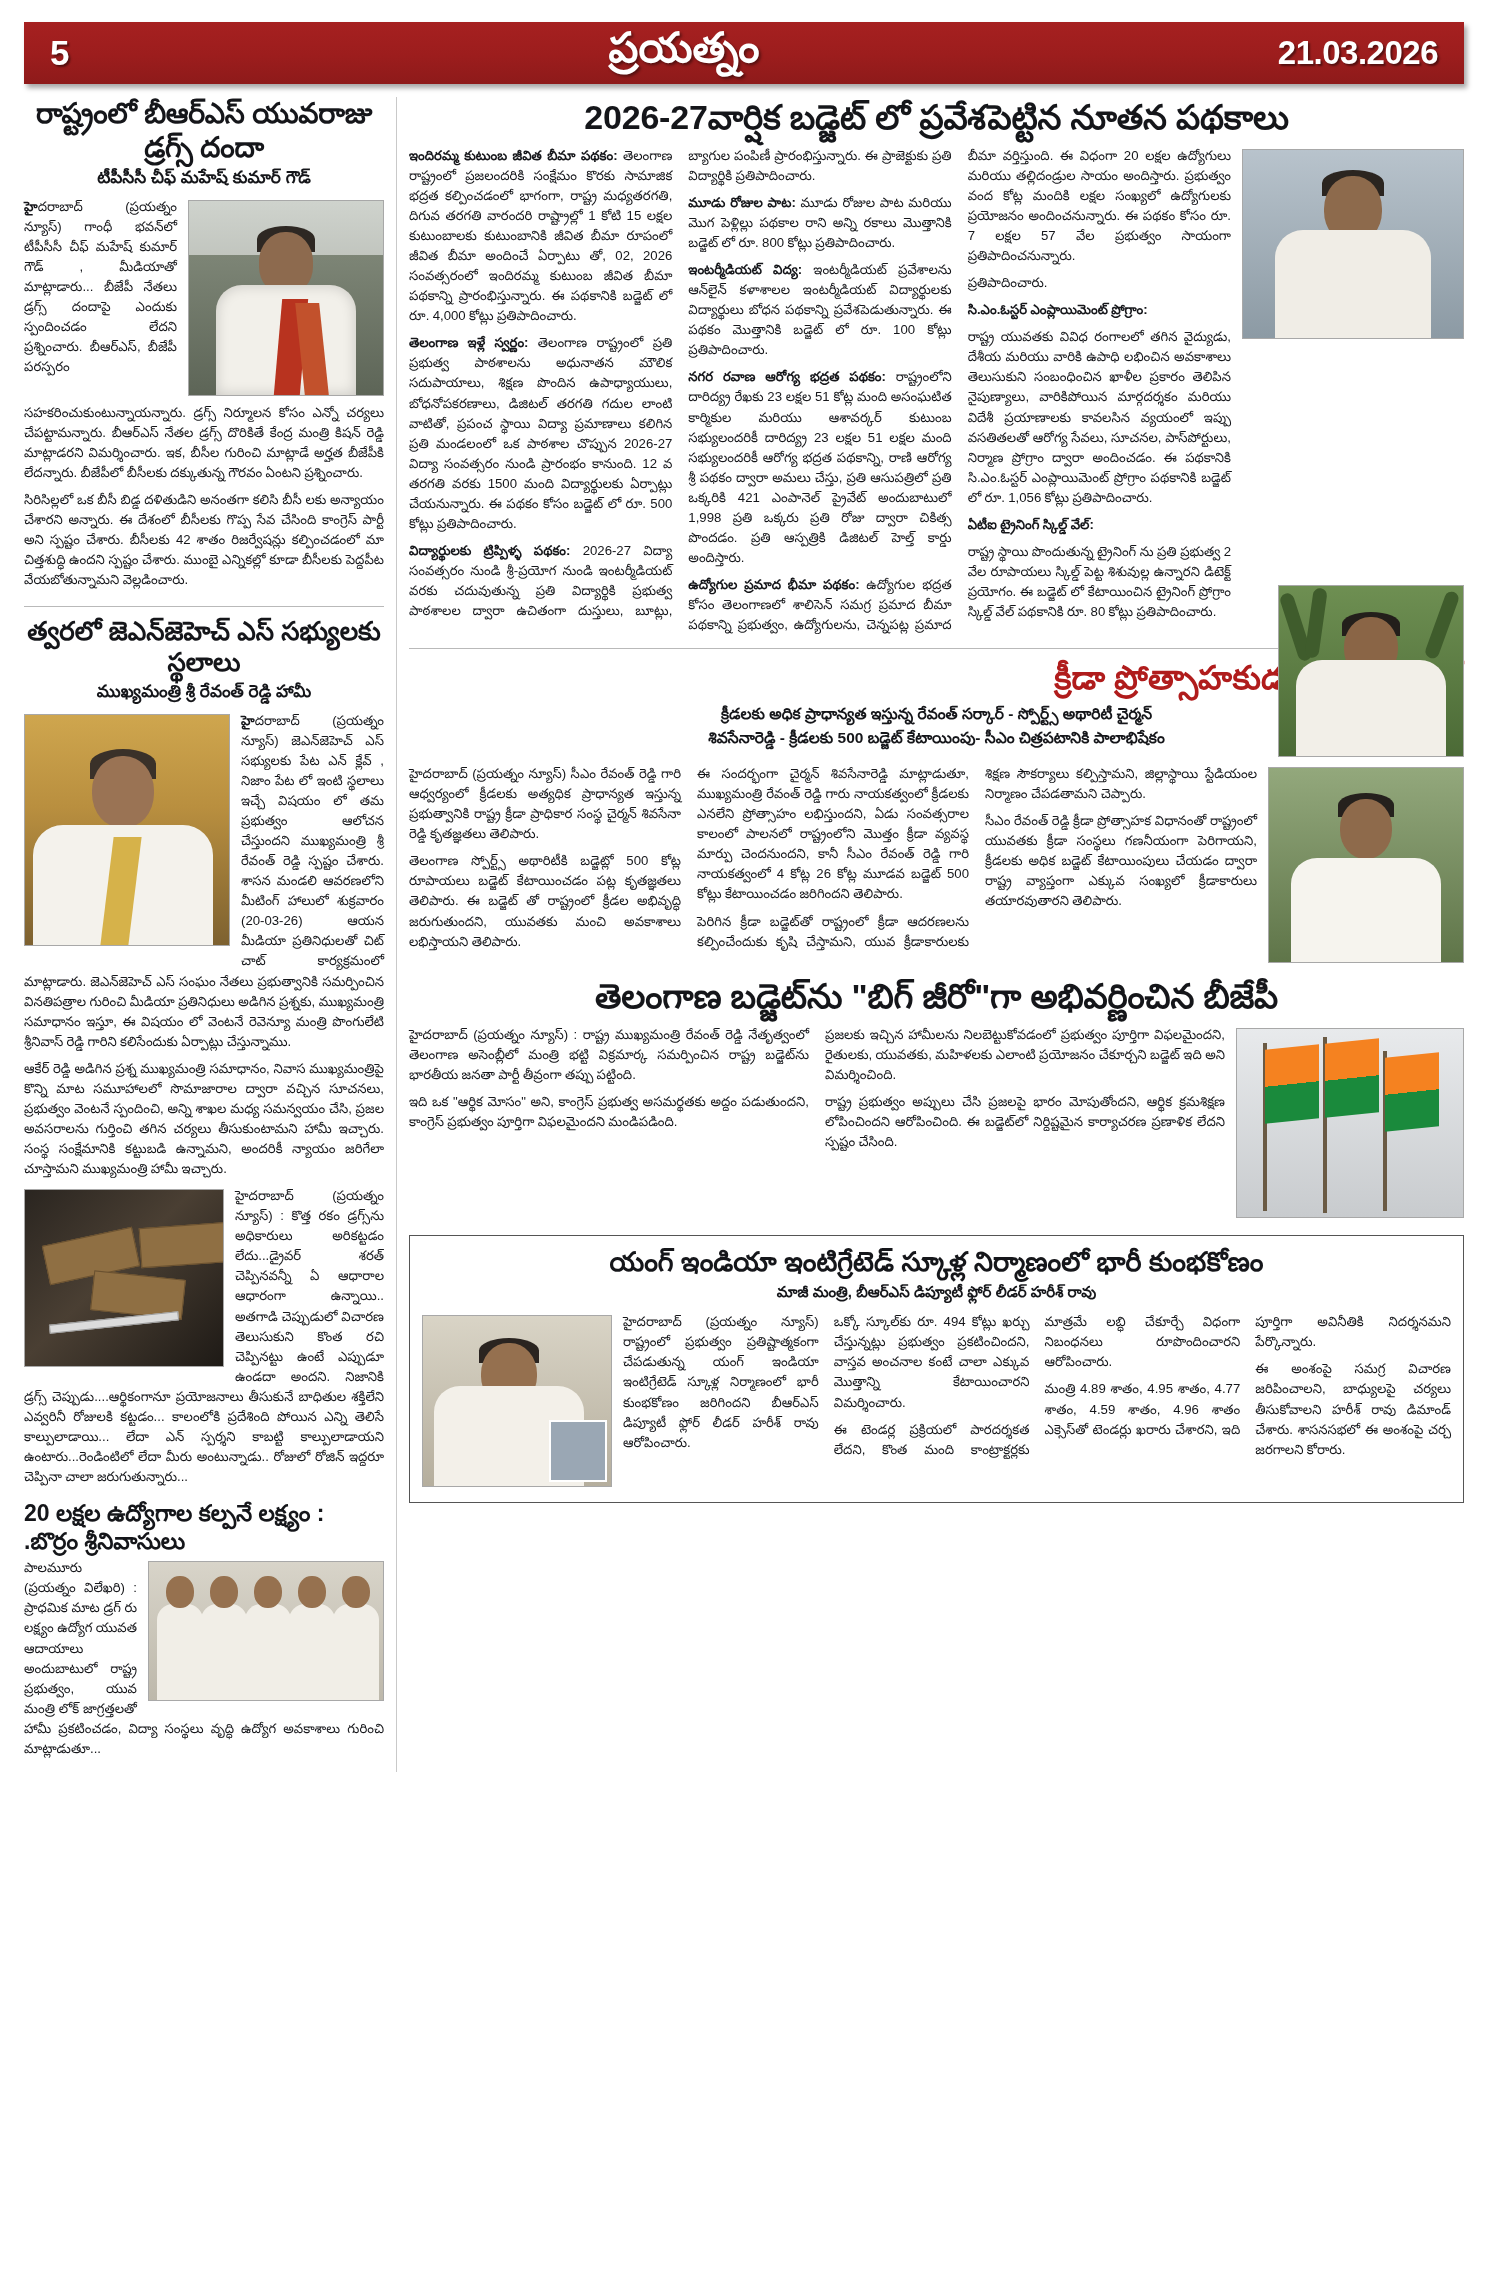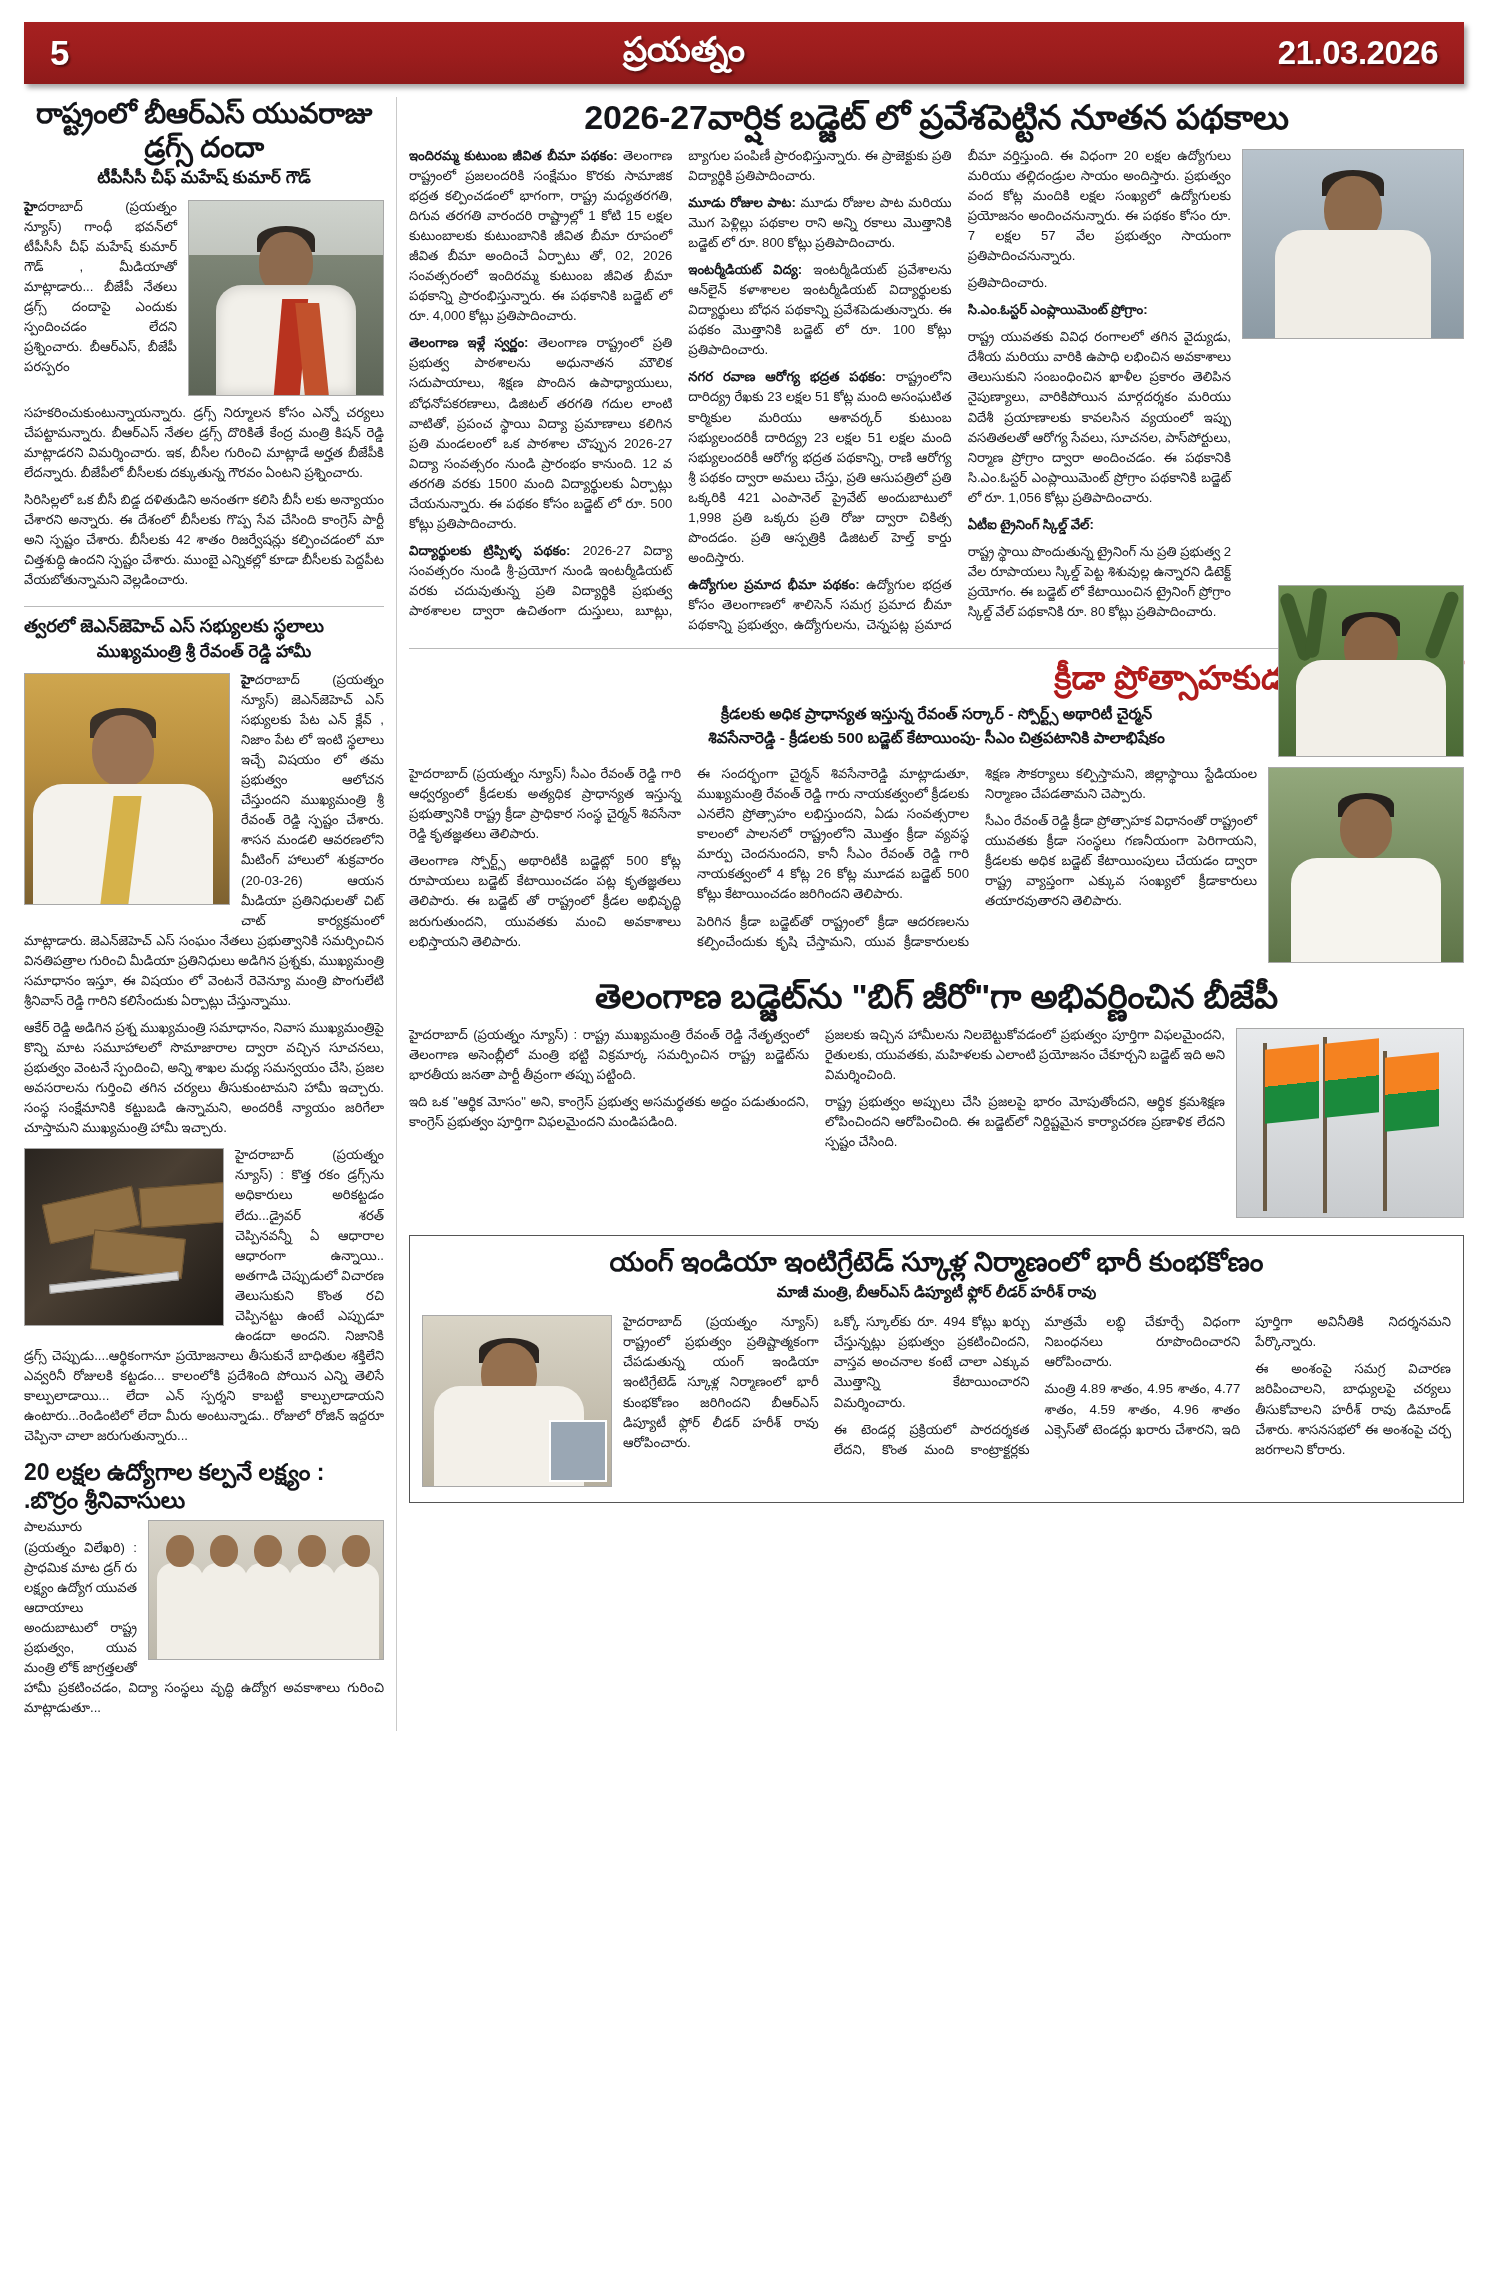--- a/index.html
+++ b/index.html
@@ -32,21 +32,21 @@
     box-shadow: 3px 4px 5px rgba(0,0,0,.35);
     margin-bottom: 13px;
   }
   .mast-page-no {
     color: #fff; font-size: 35px; font-weight: 700;
     text-shadow: 2px 2px 2px rgba(0,0,0,.45);
     letter-spacing: .5px;
     flex: 0 0 auto; width: 180px;
   }
   .mast-title {
-    color: #fff; font-size: 34px; font-weight: 700;
+    color: #fff; font-size: 42px; font-weight: 700;
     text-shadow: 2px 2px 3px rgba(0,0,0,.45);
     flex: 1 1 auto; text-align: center;
     font-family: "Liberation Sans", "DejaVu Sans", sans-serif;
   }
   .mast-date {
     color: #fff; font-size: 33px; font-weight: 700;
     text-shadow: 2px 2px 2px rgba(0,0,0,.45);
     flex: 0 0 auto; width: 300px; text-align: right;
     letter-spacing: -.5px;
   }
@@ -59,22 +59,22 @@
   }
   .col-left   { width: 372px; padding-right: 12px; }
   .col-right  { width: 1068px; padding-left: 12px; border-left: 1px solid #c9c9c9; }
 
   
   h1.hl-xl {
     font-size: 28.5px; font-weight: 700; line-height: 1.18;
     margin: 0 0 3px 0; text-align: center; letter-spacing: -.3px;
   }
   h1.hl-lg {
-    font-size: 18px; font-weight: 700; line-height: 1.2;
-    margin: 0 0 3px 0; 
+    font-size: 26px; font-weight: 700; line-height: 1.2;
+    margin: 0 0 3px 0; text-align: center;
   }
   h1.hl-main {
     font-size: 34px; font-weight: 700; line-height: 1.2;
     margin: 0 0 8px 0; text-align: center; letter-spacing: -.2px;
   }
   h1.hl-red {
     font-size: 33px; font-weight: 700; line-height: 1.2;
     margin: 0 0 6px 0; text-align: right; color: #b01c1c;
   }
   h1.hl-bold-big {

